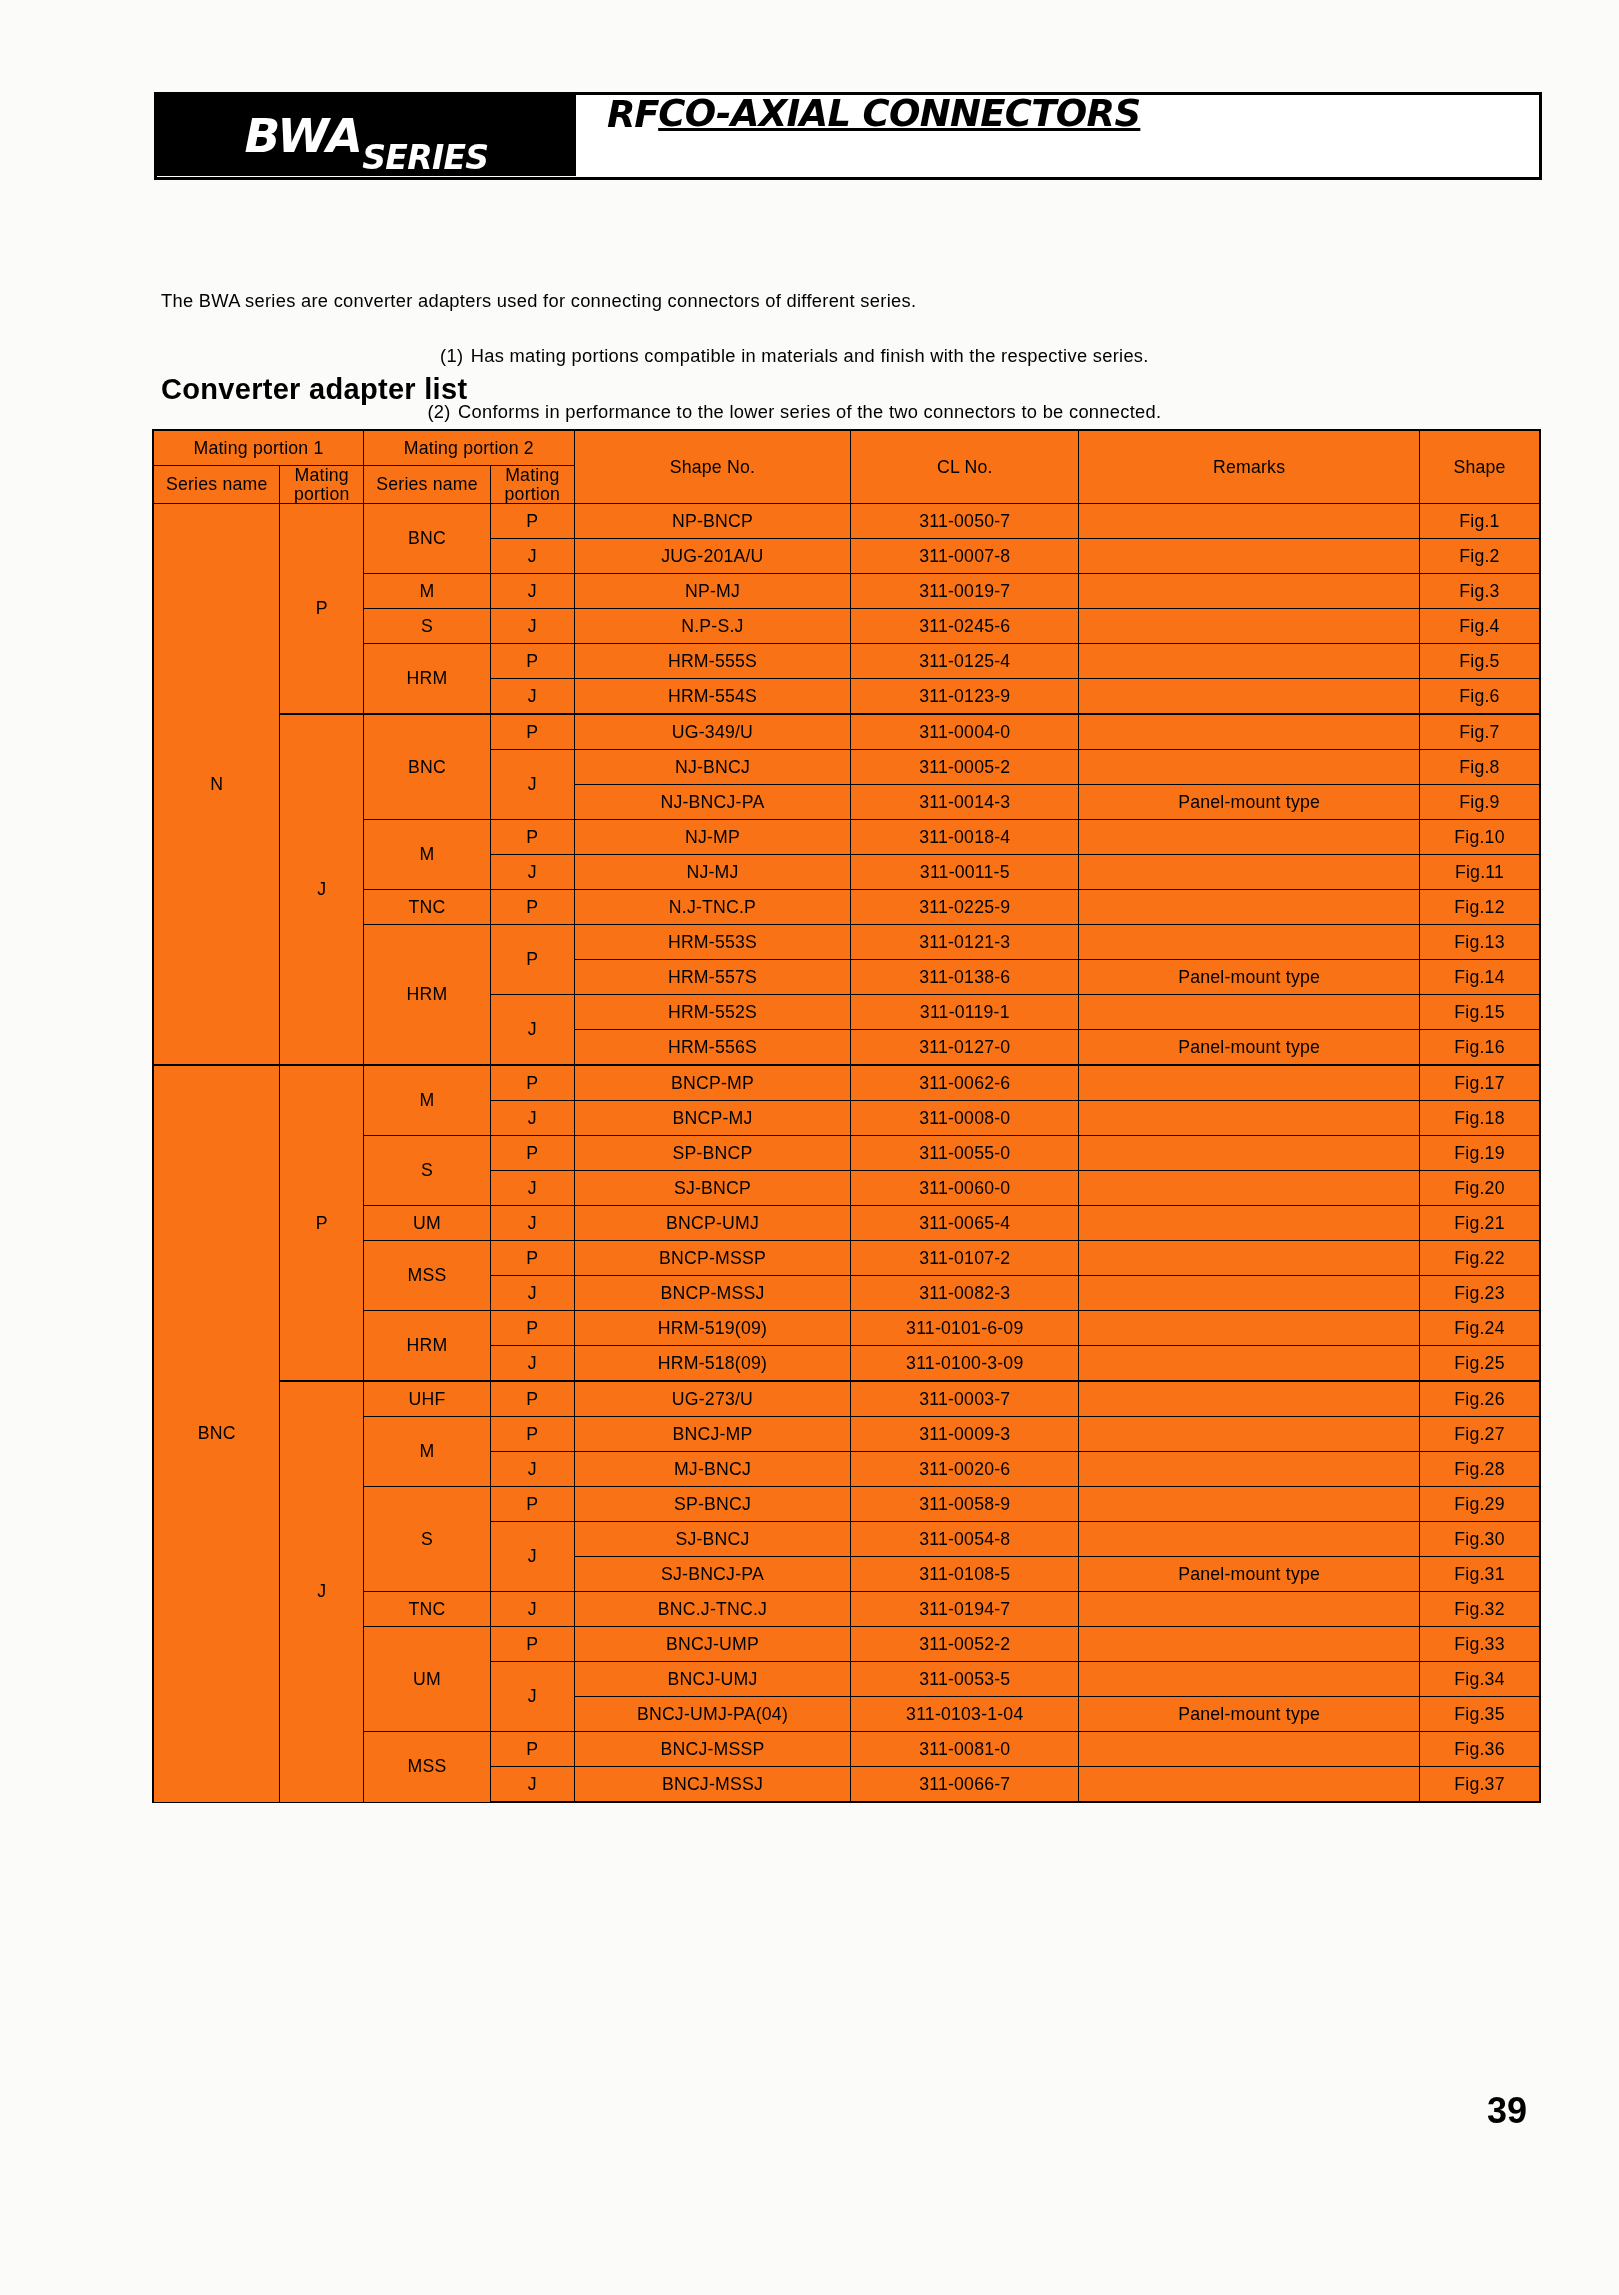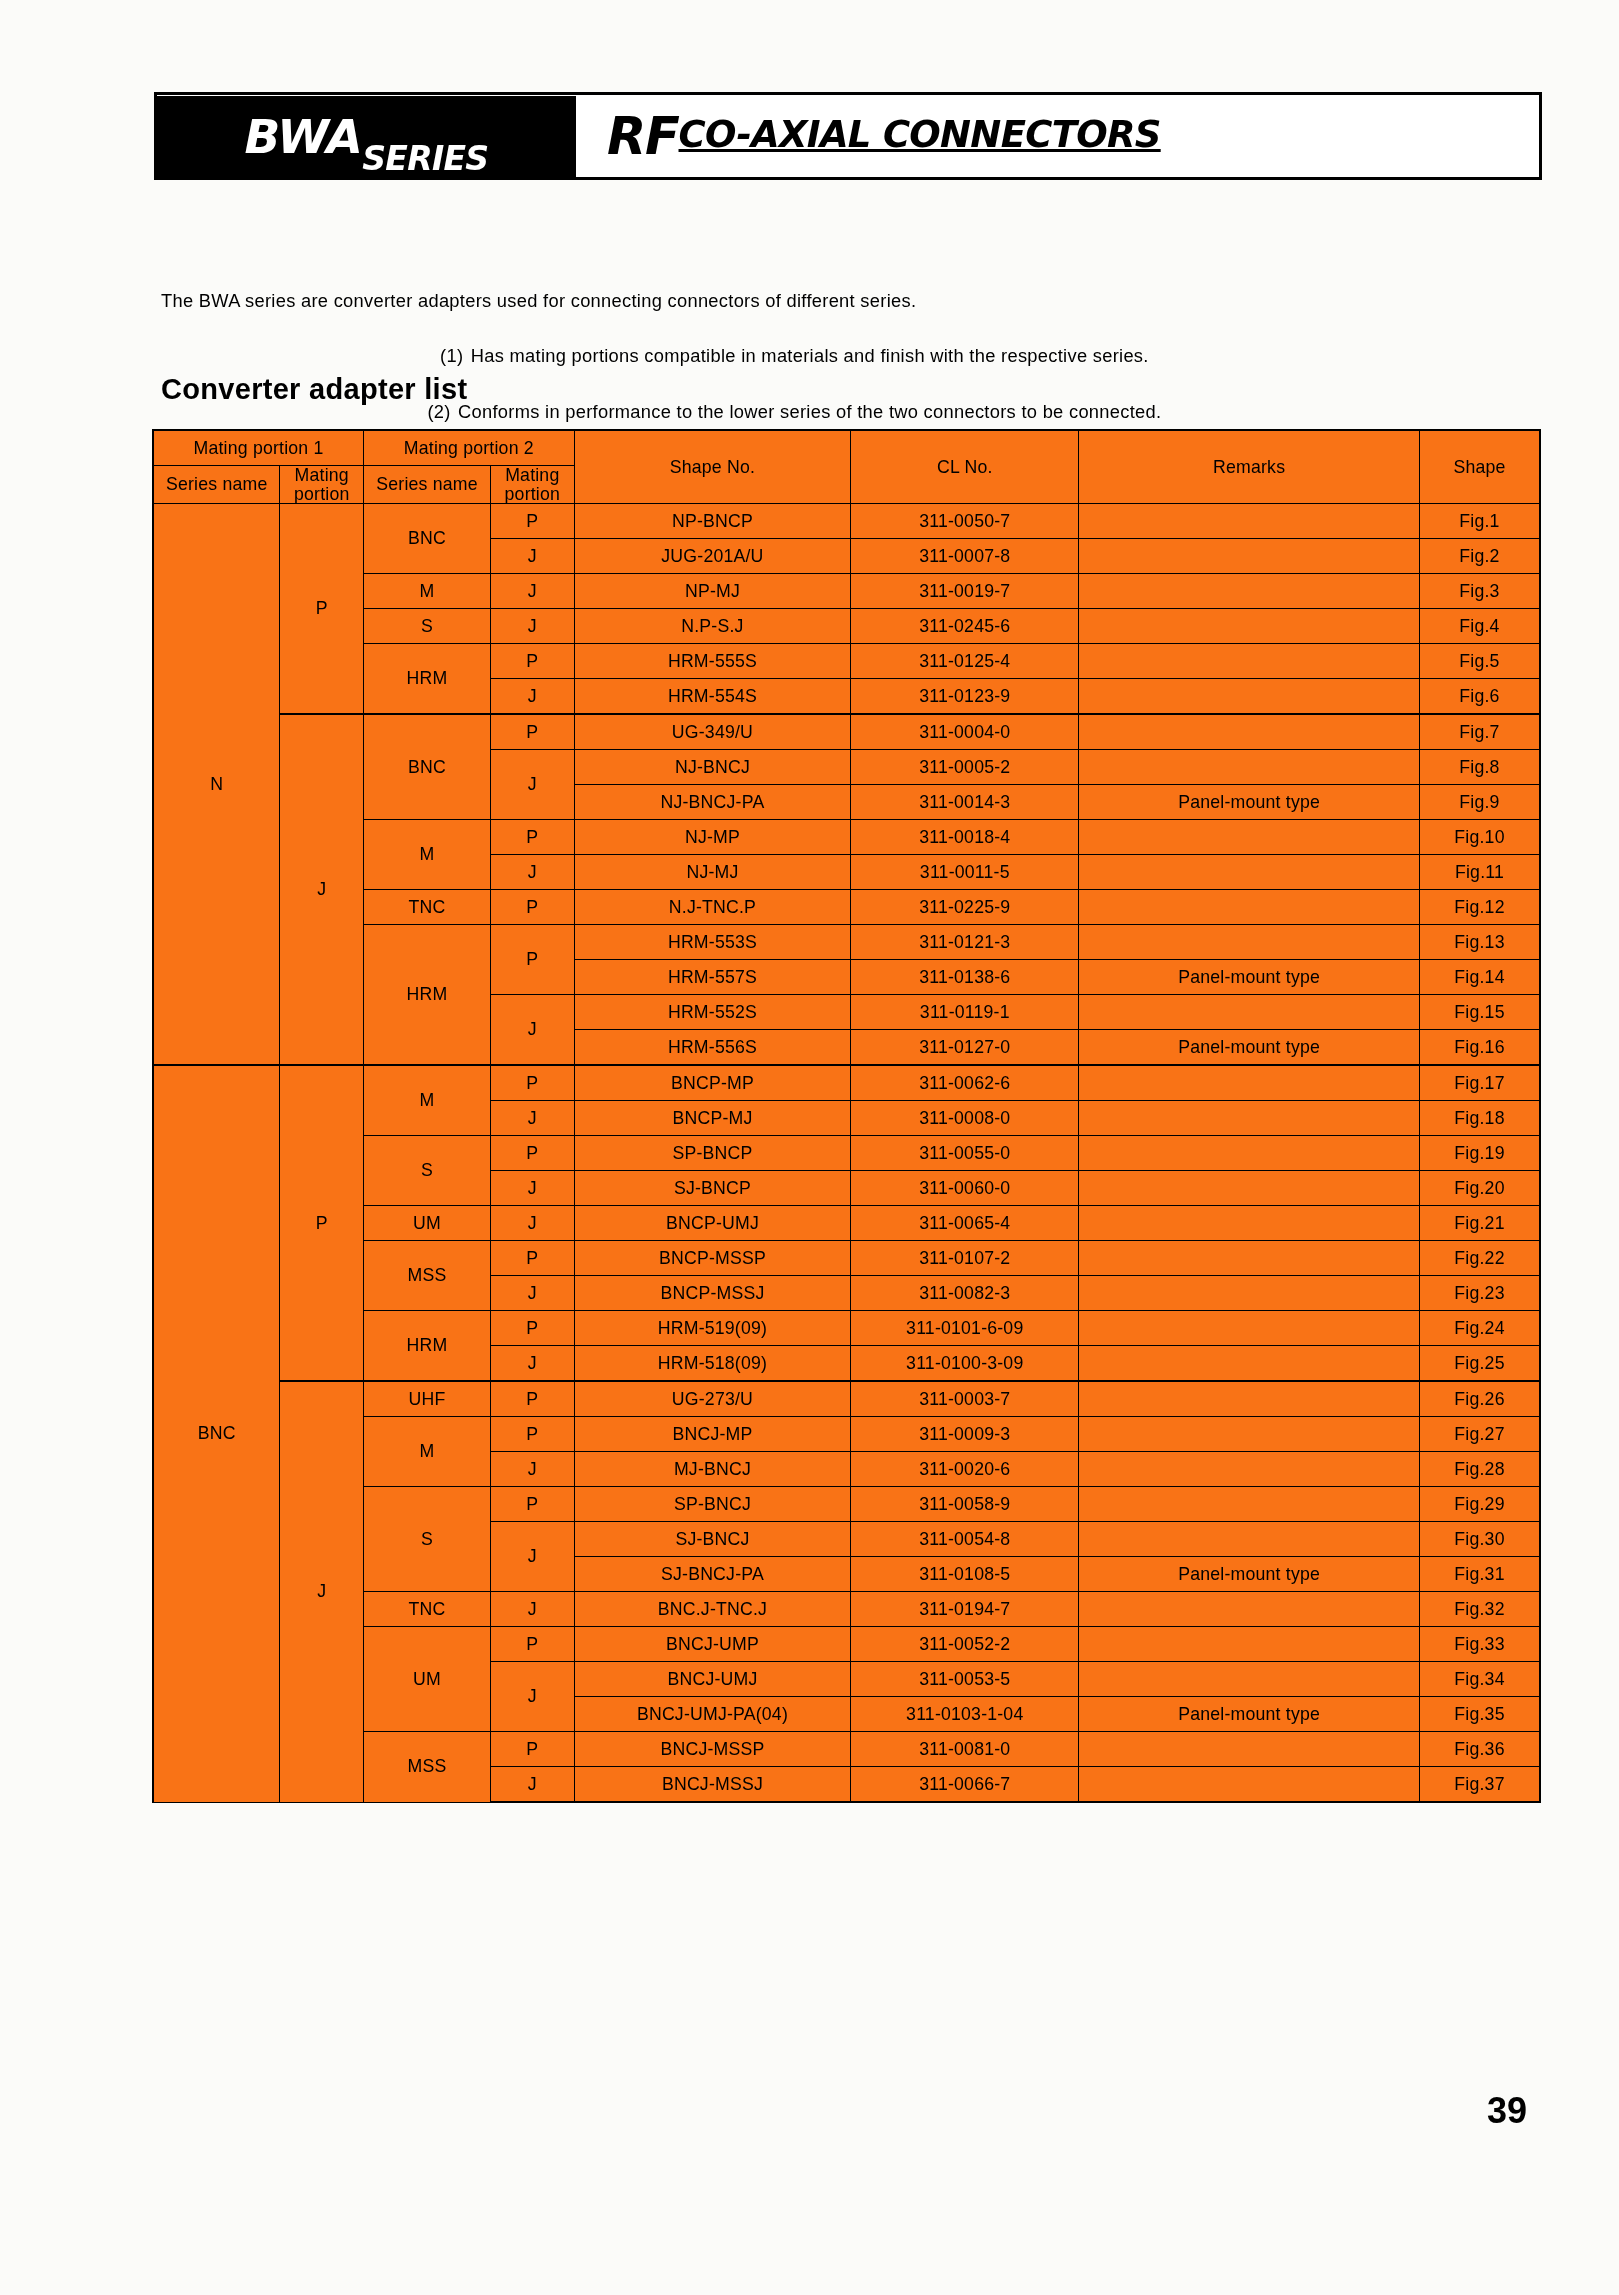--- a/index.html
+++ b/index.html
@@ -25,21 +25,21 @@
   
   .banner {
     position: absolute;
     left: 154px;
     top: 92px;
     width: 1388px;
     height: 88px;
     border: 3.3px solid #000;
     box-sizing: border-box;
     display: flex;
-    align-items: center;
+    align-items: flex-start;
     background: #fff;
   }
   .banner-left {
     background: #000;
     color: #fff;
     width: 419px;
     display: flex;
     align-items: center;
     justify-content: center;
     overflow: hidden;
@@ -66,21 +66,21 @@
     flex: 1;
     display: flex;
     align-items: center;
     padding-left: 31px;
     overflow: hidden;
   }
   .banner-right .rf {
     font-family: "DejaVu Sans", sans-serif;
     font-weight: bold;
     font-style: italic;
-    font-size: 51px;
+    font-size: 37px;
     line-height: 1;
     letter-spacing: -1.3px;
   }
   .banner-right .coax {
     font-family: "DejaVu Sans", sans-serif;
     font-weight: bold;
     font-style: italic;
     font-size: 37px;
     line-height: 1;
     letter-spacing: -0.7px;

